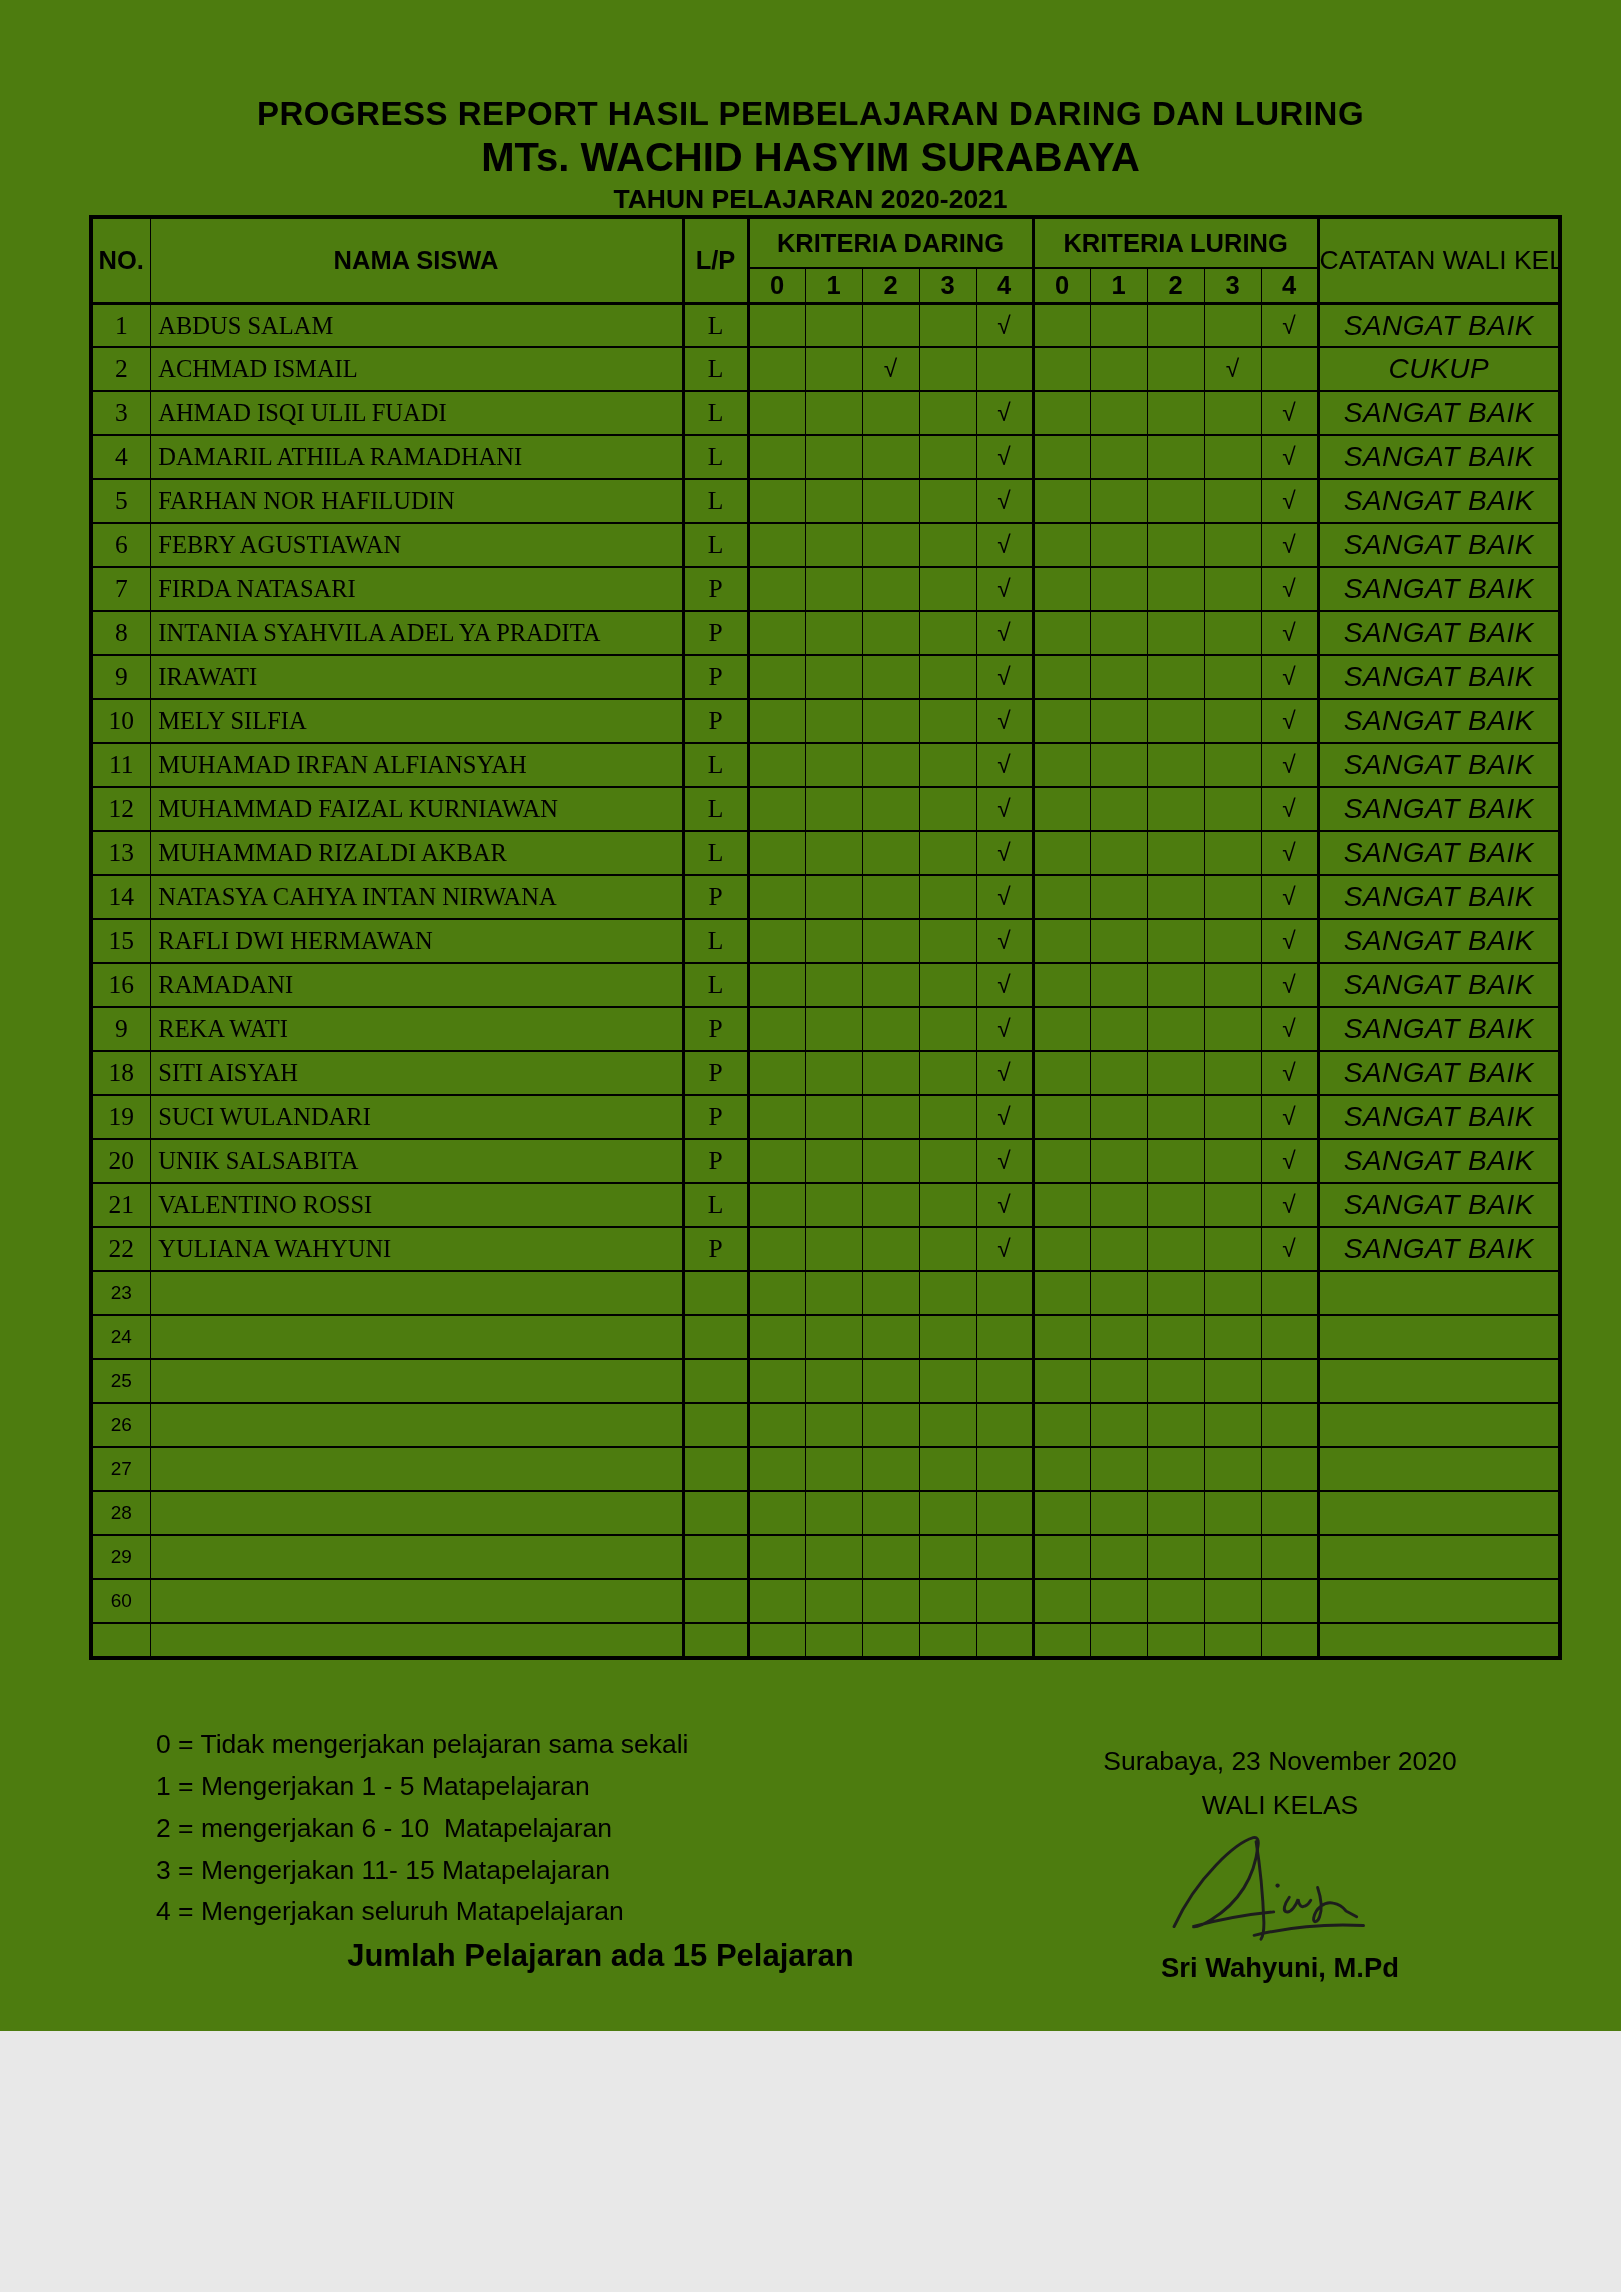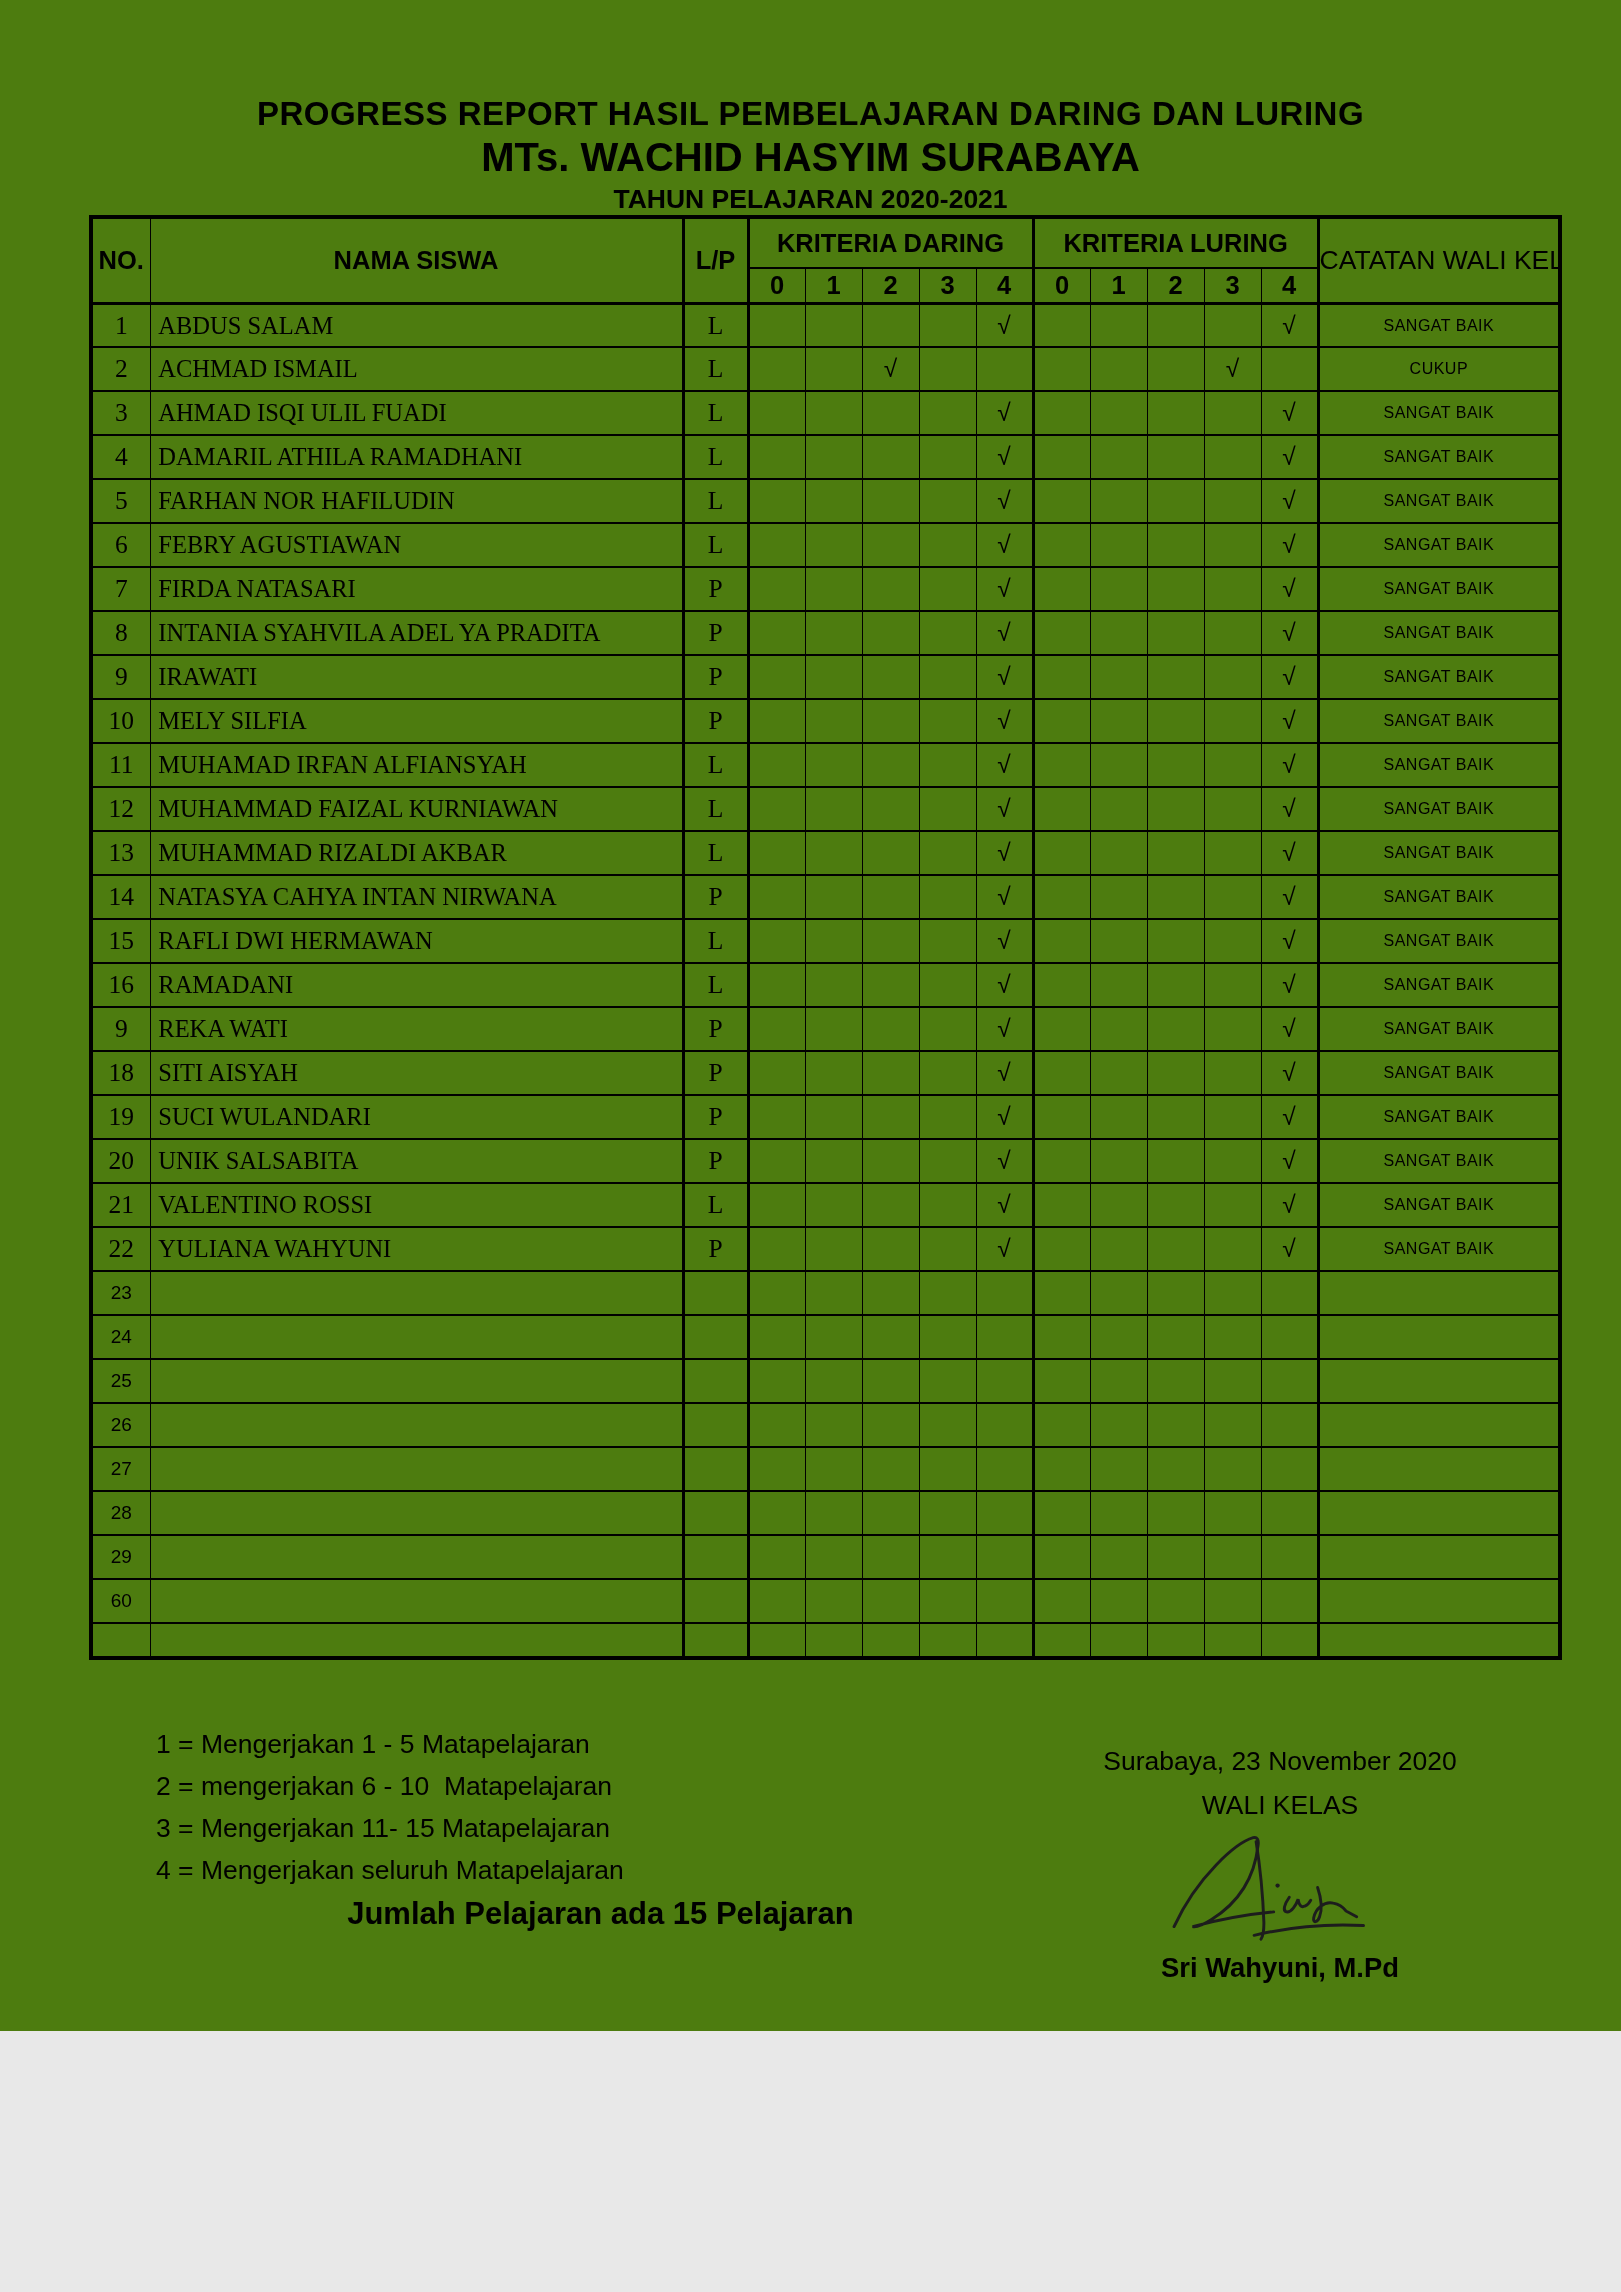--- a/index.html
+++ b/index.html
@@ -30,21 +30,21 @@
   tbody tr.short td { height:35px; }
 
   .h-no,.h-nama,.h-lp,.h-group,.h-scale { font-weight:bold; font-size:25.5px; }
   .h-catatan { font-weight:normal; font-size:26.5px; }
 
   td.no { text-align:center; font-size:19px; }
   tr.filled td.no { font-family:"Liberation Serif", serif; font-size:25.5px; }
   td.nama { font-family:"Liberation Serif", serif; font-size:24.5px; text-align:left; padding-left:7.8px; }
   td.lp { font-family:"Liberation Serif", serif; font-size:25.5px; text-align:center; }
   td.crit { font-size:24.5px; text-align:center; }
-  td.catatan { font-size:16px; text-align:center; letter-spacing:0.5px; }
+  td.catatan { font-size:28px; text-align:center; letter-spacing:0.5px;font-style:italic; }
 
   .footer { display:flex; margin-top:53px; }
   .legend { flex:1; }
   .legend-heading { font-size:26.5px; font-weight:bold; }
   .legend-items { margin-top:15.7px; margin-left:67px; }
   .legend-item { font-size:26.5px; margin-bottom:10.8px; white-space:pre-wrap; }
   .legend-note { font-size:31px; font-weight:bold; margin-left:67px; margin-top:2px;text-align:center; }
 
   .sign-block { width:470px; text-align:center; padding-top:33px; margin-right:41px; }
   .sign-place { font-size:26.5px; }
@@ -600,20 +600,21 @@
             <td class="crit"></td>
             <td class="crit"></td>
             <td class="catatan gl"></td>
           </tr>
         </tbody>
     </table>
 
     <div class="footer">
       <div class="legend">
         <div class="legend-items">
+            <div class="legend-item">0 = Tidak mengerjakan pelajaran sama sekali</div>
             <div class="legend-item">1 = Mengerjakan 1 - 5 Matapelajaran</div>
             <div class="legend-item">2 = mengerjakan 6 - 10  Matapelajaran</div>
             <div class="legend-item">3 = Mengerjakan 11- 15 Matapelajaran</div>
             <div class="legend-item">4 = Mengerjakan seluruh Matapelajaran</div>
           </div>
         <div class="legend-note">Jumlah Pelajaran ada 15 Pelajaran</div>
       </div>
       <div class="sign-block">
         <div class="sign-place">Surabaya, 23 November 2020</div>
         <div class="sign-role">WALI KELAS</div>

